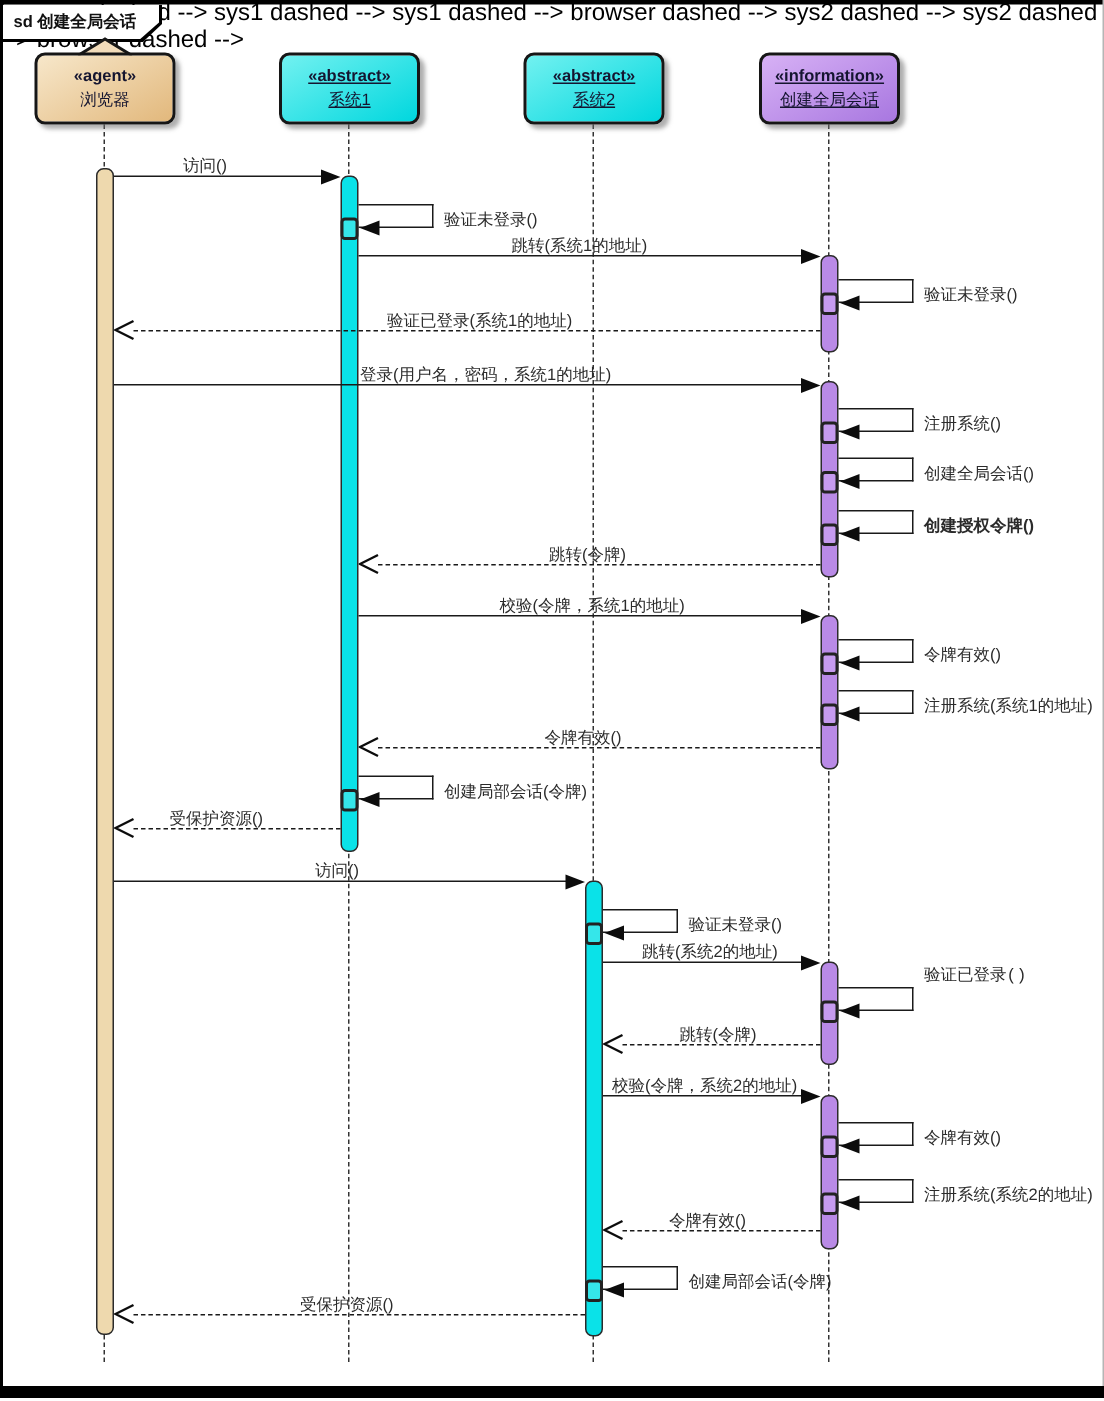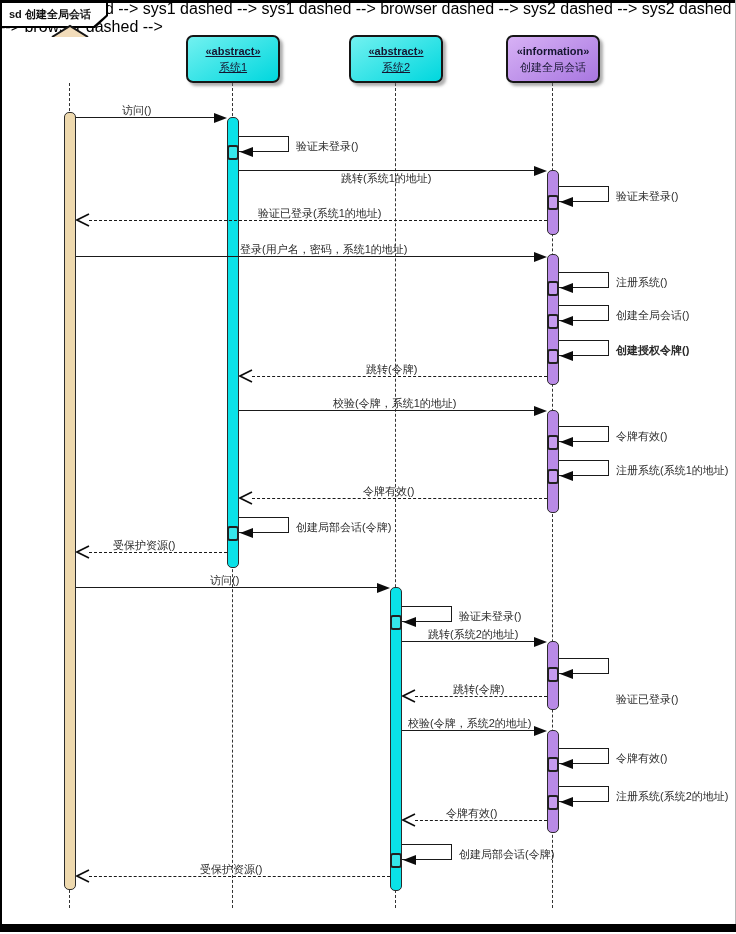--- a/index.html
+++ b/index.html
@@ -17,21 +17,21 @@
              display:flex;align-items:center;padding-left:7px;box-sizing:border-box;
              font-size:11px;font-weight:bold;color:#111;}
   
   .head{position:absolute;top:35px;width:94px;height:48px;border:2px solid #161616;border-radius:7px;
         box-sizing:border-box;display:flex;flex-direction:column;align-items:center;justify-content:center;
         box-shadow:3px 3px 3px rgba(110,110,110,.55);font-size:11px;color:#151530;text-align:center;line-height:1.5;}
   .head .st{font-weight:bold;}
   .h-agent{background:linear-gradient(150deg,#f7e7ca 0%,#e9c astre 0%);
            background:linear-gradient(150deg,#f7e7ca 0%,#e2b87c 100%);}
   .h-abstract{background:linear-gradient(150deg,#72f1f0 0%,#00d7de 100%);text-decoration:underline;}
-  .h-info{background:linear-gradient(150deg,#d7b1f5 0%,#a877e0 100%);}
+  .h-info{background:linear-gradient(150deg,#d7b1f5 0%,#a877e0 100%);text-decoration:underline;}
   .hat{position:absolute;left:50px;top:24px;width:40px;height:13px;}
   
   .life{position:absolute;width:0;border-left:1px dashed #333;top:83px;height:825px;}
   
   .bar{position:absolute;width:12px;border:1.5px solid #2b2b2b;border-radius:5px;box-sizing:border-box;}
   .bar.t{background:#eed9ae;}
   .bar.c{background:#0ae2e8;}
   .bar.p{background:#b98ae6;}
   
   .ln{position:absolute;height:0;border-top:1.5px solid #1a1a1a;}
@@ -65,20 +65,24 @@
   
   <div class="life" style="left:69px;"></div>
   <div class="life" style="left:232px;"></div>
   <div class="life" style="left:395px;"></div>
   <div class="life" style="left:552px;"></div>
 
   
   <svg class="hat" viewBox="0 0 40 13">
     <path d="M2 13 L20 2 L38 13" fill="#f2dcba" stroke="#161616" stroke-width="2"></path>
   </svg>
+  <div class="head h-agent" style="left:23px;">
+    <span class="st">«agent»</span>
+    <span>浏览器</span>
+  </div>
   <div class="head h-abstract" style="left:186px;">
     <span class="st">«abstract»</span>
     <span>系统1</span>
   </div>
   <div class="head h-abstract" style="left:349px;">
     <span class="st">«abstract»</span>
     <span>系统2</span>
   </div>
   <div class="head h-info" style="left:506px;">
     <span class="st">«information»</span>
@@ -102,21 +106,21 @@
 
   
   <div class="loop" style="left:239px;top:136px;"></div>
   <div class="ar l" style="left:240px;top:147px;"></div>
   <div class="sq c" style="left:227px;top:145px;"></div>
   <div class="lbl" style="left:296px;top:139px;">验证未登录()</div>
 
   
   <div class="ln" style="left:239px;top:170px;width:297px;"></div>
   <div class="ar r" style="left:534px;top:166px;"></div>
-  <div class="lbl" style="left:341px;top:156px;margin-top:15px;">跳转(系统1的地址)</div>
+  <div class="lbl" style="left:341px;top:156px;">跳转(系统1的地址)</div>
 
   
   <div class="loop" style="left:559px;top:186px;"></div>
   <div class="ar l" style="left:560px;top:197px;"></div>
   <div class="sq p" style="left:547px;top:195px;"></div>
   <div class="lbl" style="left:616px;top:189px;">验证未登录()</div>
 
   browser dashed --&gt;
   <div class="lnd" style="left:89px;top:220px;width:458px;"></div>
   <svg class="oar" style="left:76px;top:213px;" viewBox="0 0 14 14">
@@ -204,21 +208,21 @@
 
   
   <div class="ln" style="left:402px;top:641px;width:134px;"></div>
   <div class="ar r" style="left:534px;top:637px;"></div>
   <div class="lbl" style="left:428px;top:627px;">跳转(系统2的地址)</div>
 
   
   <div class="loop" style="left:559px;top:658px;"></div>
   <div class="ar l" style="left:560px;top:669px;"></div>
   <div class="sq p" style="left:547px;top:667px;"></div>
-  <div class="lbl" style="left:616px;top:692px;">验证已登录()</div>
+  <div class="lbl" style="left:616px;top:642px;font-family:Liberation Mono, monospace;">验证已登录()</div>
 
   sys2 dashed --&gt;
   <div class="lnd" style="left:415px;top:696px;width:132px;"></div>
   <svg class="oar" style="left:402px;top:689px;" viewBox="0 0 14 14">
       <path d="M13 1 L1 7 L13 13" fill="none" stroke="#0c0c0c" stroke-width="1.6"></path>
     </svg>
   <div class="lbl" style="left:453px;top:682px;">跳转(令牌)</div>
 
   
   <div class="ln" style="left:402px;top:730px;width:134px;"></div>

